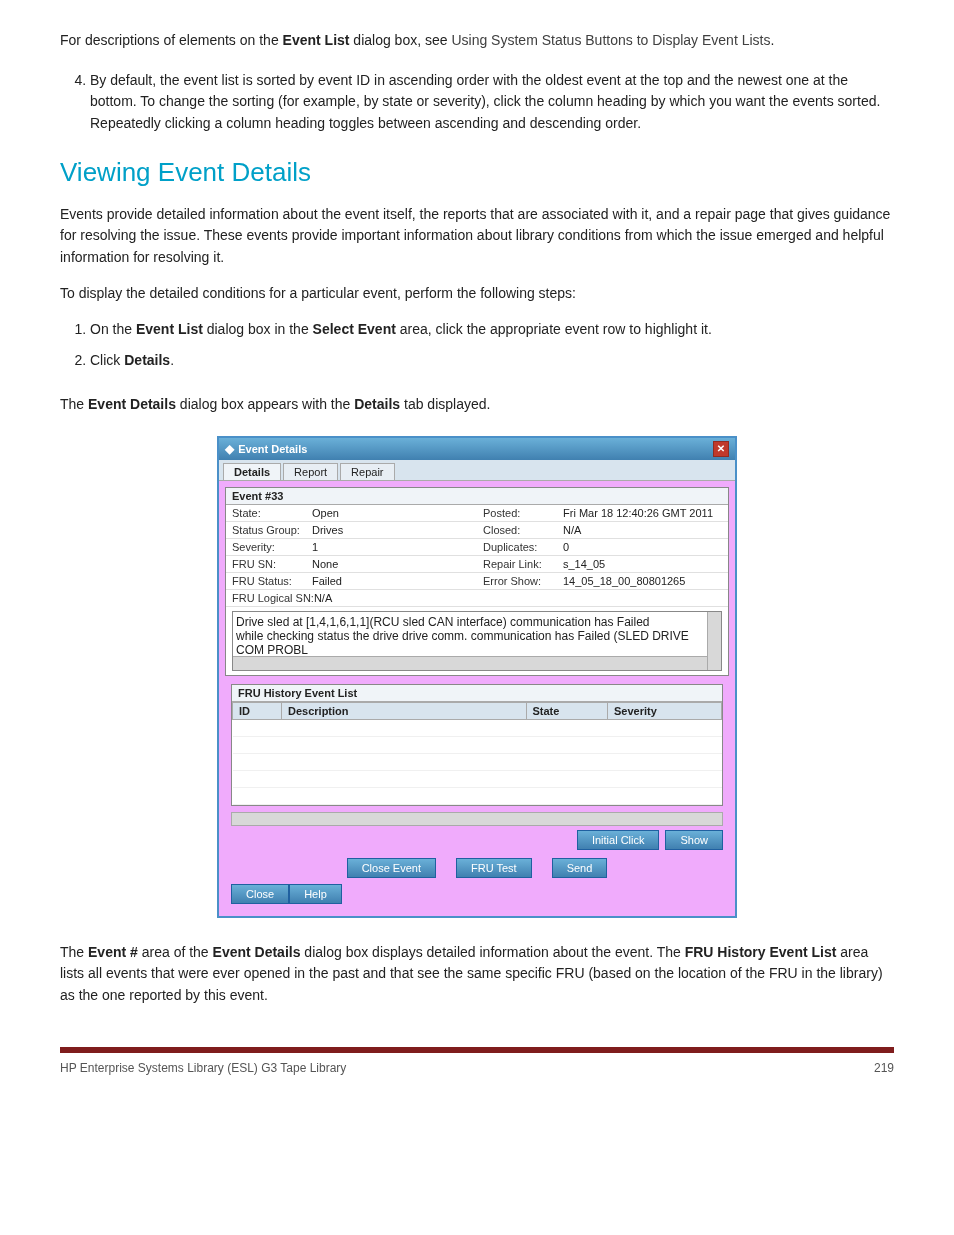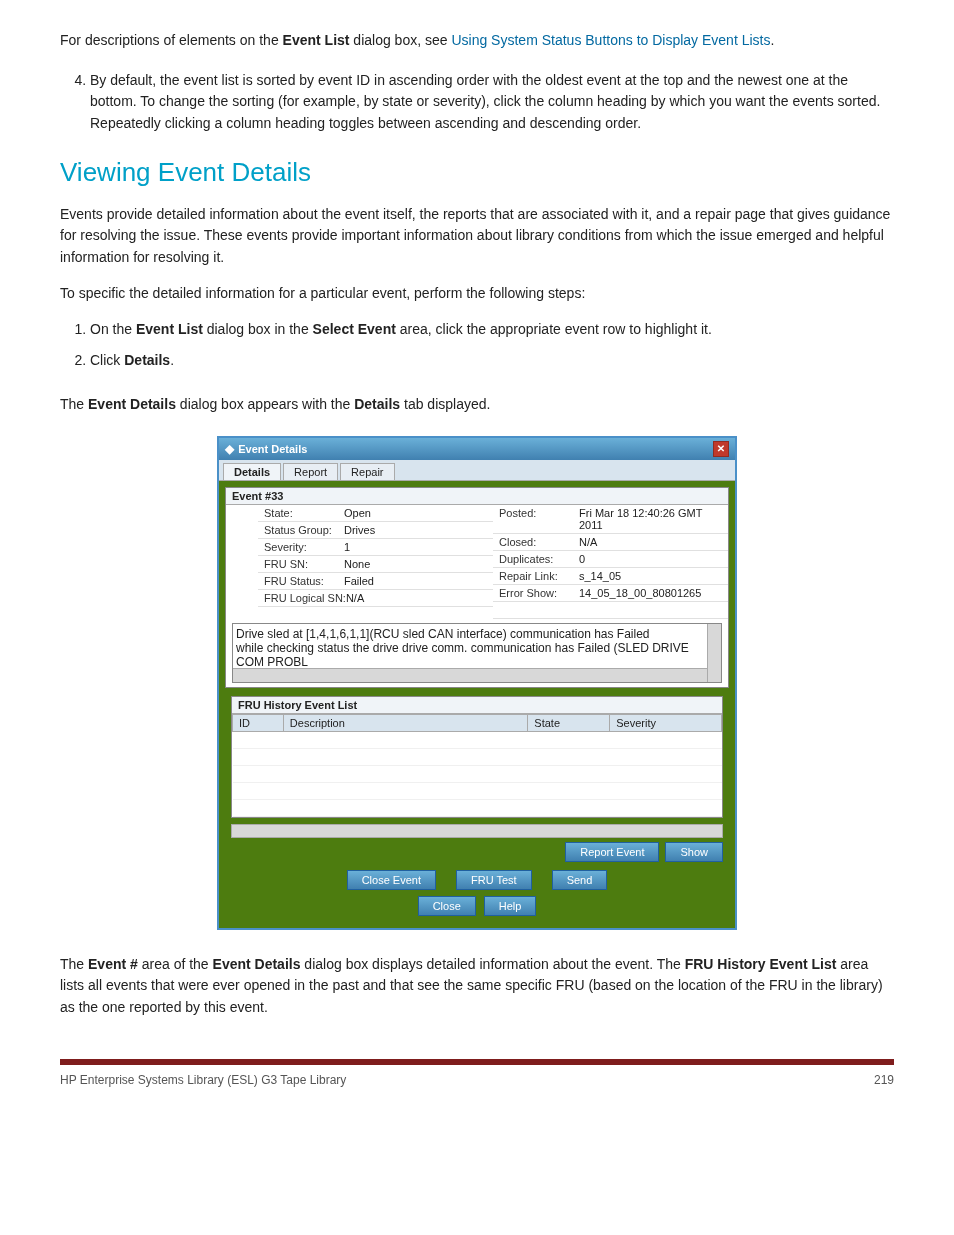--- a/index.html
+++ b/index.html
@@ -12,21 +12,21 @@
       min-height: 1235px;
       padding: 30px 60px 40px 60px;
     }
 
     
     .intro-para {
       margin-bottom: 18px;
       line-height: 1.55;
     }
     .intro-para a {
-      color: #0369a1;
+      color: #404040;
       text-decoration: none;
     }
 
     
     .numbered-list {
       margin-left: 30px;
       margin-bottom: 22px;
     }
     .numbered-list li {
       margin-bottom: 10px;
@@ -104,21 +104,21 @@
       padding: 2px 10px;
       font-size: 11px;
       cursor: pointer;
       color: #222;
     }
     .dialog-tab.active {
       background: #f0f4f8;
       font-weight: bold;
     }
     .dialog-body {
-      background: #4d7c0f;
+      background: #f0abfc;
       padding: 6px;
     }
 
     
     .event-section {
       border: 1px solid #888;
       margin-bottom: 8px;
       background: #fff;
     }
     .event-section-legend {
@@ -126,21 +126,20 @@
       font-weight: bold;
       color: #222;
       padding: 2px 6px;
       background: #f0f4f8;
       border-bottom: 1px solid #aaa;
     }
     .event-fields {
       display: grid;
       grid-template-columns: 1fr 1fr;
       gap: 0;
-      padding-left: 32px;
     }
     .event-field-row {
       display: flex;
       padding: 2px 6px;
       font-size: 11px;
       border-bottom: 1px solid #e0e0e0;
     }
     .event-field-label {
       color: #333;
       min-width: 80px;
@@ -198,21 +197,21 @@
     .fru-table {
       width: 100%;
       border-collapse: collapse;
       font-size: 11px;
     }
     .fru-table th {
       background: #d8e4ee;
       border: 1px solid #aaa;
       padding: 2px 6px;
       text-align: left;
-      font-weight: normal;
+      font-weight: bold;
     }
     .fru-table td {
       border: 1px solid #e0e0e0;
       padding: 2px 6px;
       height: 16px;
     }
     .fru-empty-rows td {
       height: 14px;
       border: none;
       border-bottom: 1px solid #f0f0f0;
@@ -243,22 +242,22 @@
       font-family: Arial, sans-serif;
     }
     .dialog-btn-row-main {
       display: flex;
       justify-content: center;
       gap: 20px;
       padding: 4px 6px;
     }
     .dialog-btn-row-bottom {
       display: flex;
-      justify-content: center;
-      gap: 8px;
+      justify-content: flex-start;
+      gap: 0;
       padding: 2px 6px 6px 6px;
     }
 
     
     .page-footer {
       margin-top: 40px;
       border-top: 6px solid #7f1d1d;
       padding-top: 8px;
       display: flex;
       justify-content: space-between;
@@ -274,21 +273,21 @@
 </p>
 
 <ol class="numbered-list" start="4">
   <li>By default, the event list is sorted by event ID in ascending order with the oldest event at the top and the newest one at the bottom. To change the sorting (for example, by state or severity), click the column heading by which you want the events sorted. Repeatedly clicking a column heading toggles between ascending and descending order.</li>
 </ol>
 
 <h2 class="section-heading">Viewing Event Details</h2>
 
 <p class="body-para">Events provide detailed information about the event itself, the reports that are associated with it, and a repair page that gives guidance for resolving the issue. These events provide important information about library conditions from which the issue emerged and helpful information for resolving it.</p>
 
-<p class="body-para">To specific the detailed information for a particular event, perform the following steps:</p>
+<p class="body-para">To display the detailed conditions for a particular event, perform the following steps:</p>
 
 <ol class="numbered-list">
   <li>
     <span>On the </span><strong>Event List</strong><span> dialog box in the </span><strong>Select Event</strong><span> area, click the appropriate event row to highlight it.</span>
   </li>
   <li>
     <span>Click </span><strong>Details</strong><span>.</span>
   </li>
 </ol>
 
@@ -424,21 +423,21 @@
                 <td>&nbsp;</td>
                 <td>&nbsp;</td>
               </tr>
           </tbody>
         </table>
       </div>
 
       <div class="fru-hscrollbar"></div>
 
       <div class="btn-row">
-        <button class="dialog-btn">Report Event</button>
+        <button class="dialog-btn">Initial Click</button>
         <button class="dialog-btn">Show</button>
       </div>
 
       <div class="dialog-btn-row-main">
         <button class="dialog-btn">Close Event</button>
         <button class="dialog-btn">FRU Test</button>
         <button class="dialog-btn">Send</button>
       </div>
 
       <div class="dialog-btn-row-bottom">

